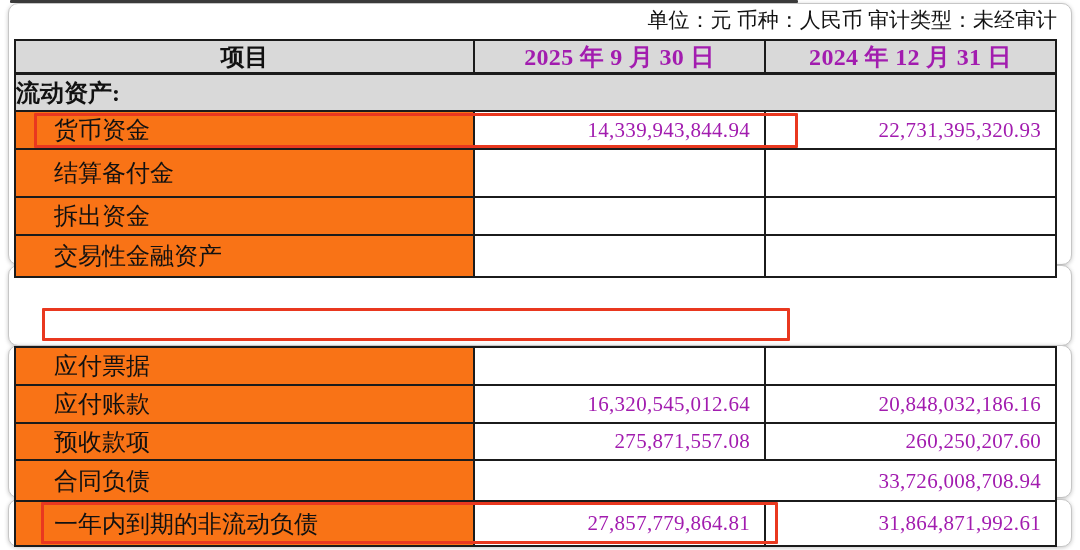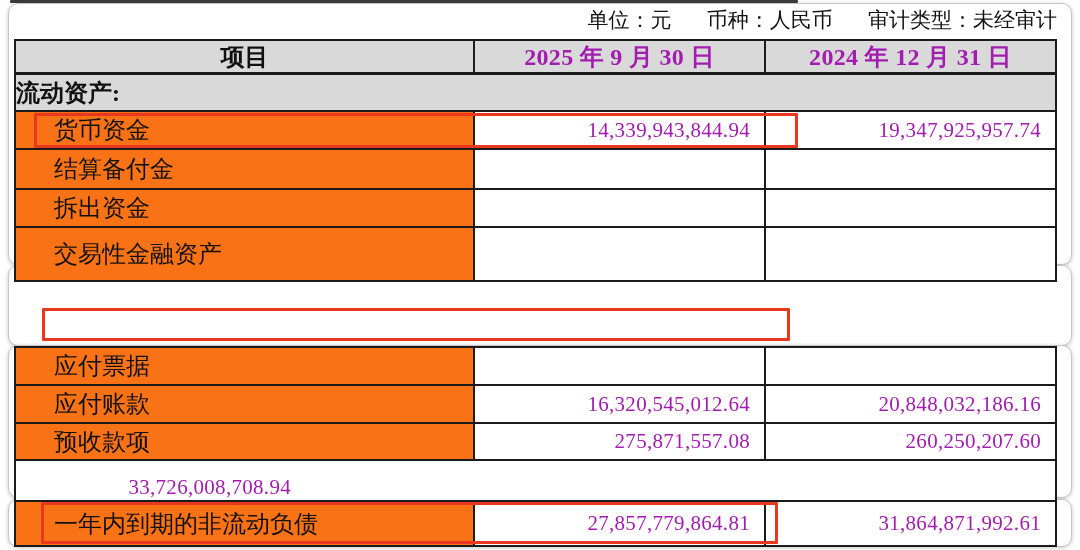--- a/index.html
+++ b/index.html
@@ -15,21 +15,21 @@
   .card2 { top:265px; height:81px;  }
   .card3 { top:345px; height:153px; }
   .card4 { top:499px; height:48px;  }
 
   .top-strip { position:absolute; left:10px; top:0; width:788px; height:3px;
                background:#3a3a3a; z-index:6; border-radius:1px; }
 
   .unit-bar { position:absolute; left:14px; top:5px; width:1043px; height:31px;
               line-height:31px; text-align:right; font-size:21px; color:#121212;
               z-index:2; white-space:nowrap; }
-  .unit-bar span { margin-left:30px; }
+  .unit-bar span { }
 
   
   .tbl { position:absolute; left:14px; width:1043px; border:2px solid #1b1b1b;
          z-index:2; background:#fff; }
   .tbl1 { top:39px;  }
   .tbl2 { top:268px; }
   .tbl3 { top:346px; }
   .tbl4 { top:500px; }
 
   .row { display:flex; width:100%; border-bottom:2px solid #1b1b1b;justify-content:space-between; }
@@ -45,22 +45,22 @@
 
   .hdr .cell { justify-content:center; padding:0; font-weight:bold;
                font-size:24px; background:#d9d9d9; }
   .hdr .c-label { padding-left:0; }
   .hdr-bb { border-bottom:3px solid #1b1b1b; }
 
   .section-row { display:flex; align-items:center; width:100%;
                  background:#d9d9d9; border-bottom:2px solid #1b1b1b;
                  font-weight:bold; font-size:24px; color:#111; }
 
-  .h34{height:34px}.h36{height:52px}.h37{height:37px}
-  .h38{height:38px}.h40{height:40px}.h43{height:43px}
+  .h34{height:34px}.h36{height:40px}.h37{height:37px}
+  .h38{height:38px}.h40{height:48px}.h43{height:43px}
 
   
   .hl { position:absolute; border:3px solid #e9381f; z-index:5;
         background:transparent; border-radius:1px; }
   .hl1 { left:34px; top:113px; width:764px; height:35px; }
   .hl2 { left:42px; top:308px; width:748px; height:33px; }
   .hl3 { left:41px; top:502px; width:737px; height:42px; }
 </style>
 </head>
 <body>
@@ -83,21 +83,21 @@
   <div class="tbl tbl1">
     <div class="row hdr hdr-bb h34">
       <div class="cell c-label">项目</div>
       <div class="cell c-num">2025 年 9 月 30 日</div>
       <div class="cell c-num lastcol">2024 年 12 月 31 日</div>
     </div>
     <div class="section-row h37">流动资产:</div>
     <div class="row h38">
       <div class="cell c-label">货币资金</div>
       <div class="cell c-num">14,339,943,844.94</div>
-      <div class="cell c-num lastcol">19,347,925,957.74</div>
+      <div class="cell c-num lastcol">22,731,395,320.93</div>
     </div>
     <div class="row h40">
       <div class="cell c-label">结算备付金</div>
       <div class="cell c-num"></div>
       <div class="cell c-num lastcol"></div>
     </div>
     <div class="row h38">
       <div class="cell c-label">拆出资金</div>
       <div class="cell c-num"></div>
       <div class="cell c-num lastcol"></div>
@@ -120,20 +120,21 @@
       <div class="cell c-label">应付账款</div>
       <div class="cell c-num">16,320,545,012.64</div>
       <div class="cell c-num lastcol">20,848,032,186.16</div>
     </div>
     <div class="row h37">
       <div class="cell c-label">预收款项</div>
       <div class="cell c-num">275,871,557.08</div>
       <div class="cell c-num lastcol">260,250,207.60</div>
     </div>
     <div class="row h36">
+      <div class="cell c-label">合同负债</div>
       <div class="cell c-num lastcol">33,726,008,708.94</div>
     </div>
   </div>
 
   <div class="tbl tbl4">
     <div class="row h43">
       <div class="cell c-label">一年内到期的非流动负债</div>
       <div class="cell c-num">27,857,779,864.81</div>
       <div class="cell c-num lastcol">31,864,871,992.61</div>
     </div>

